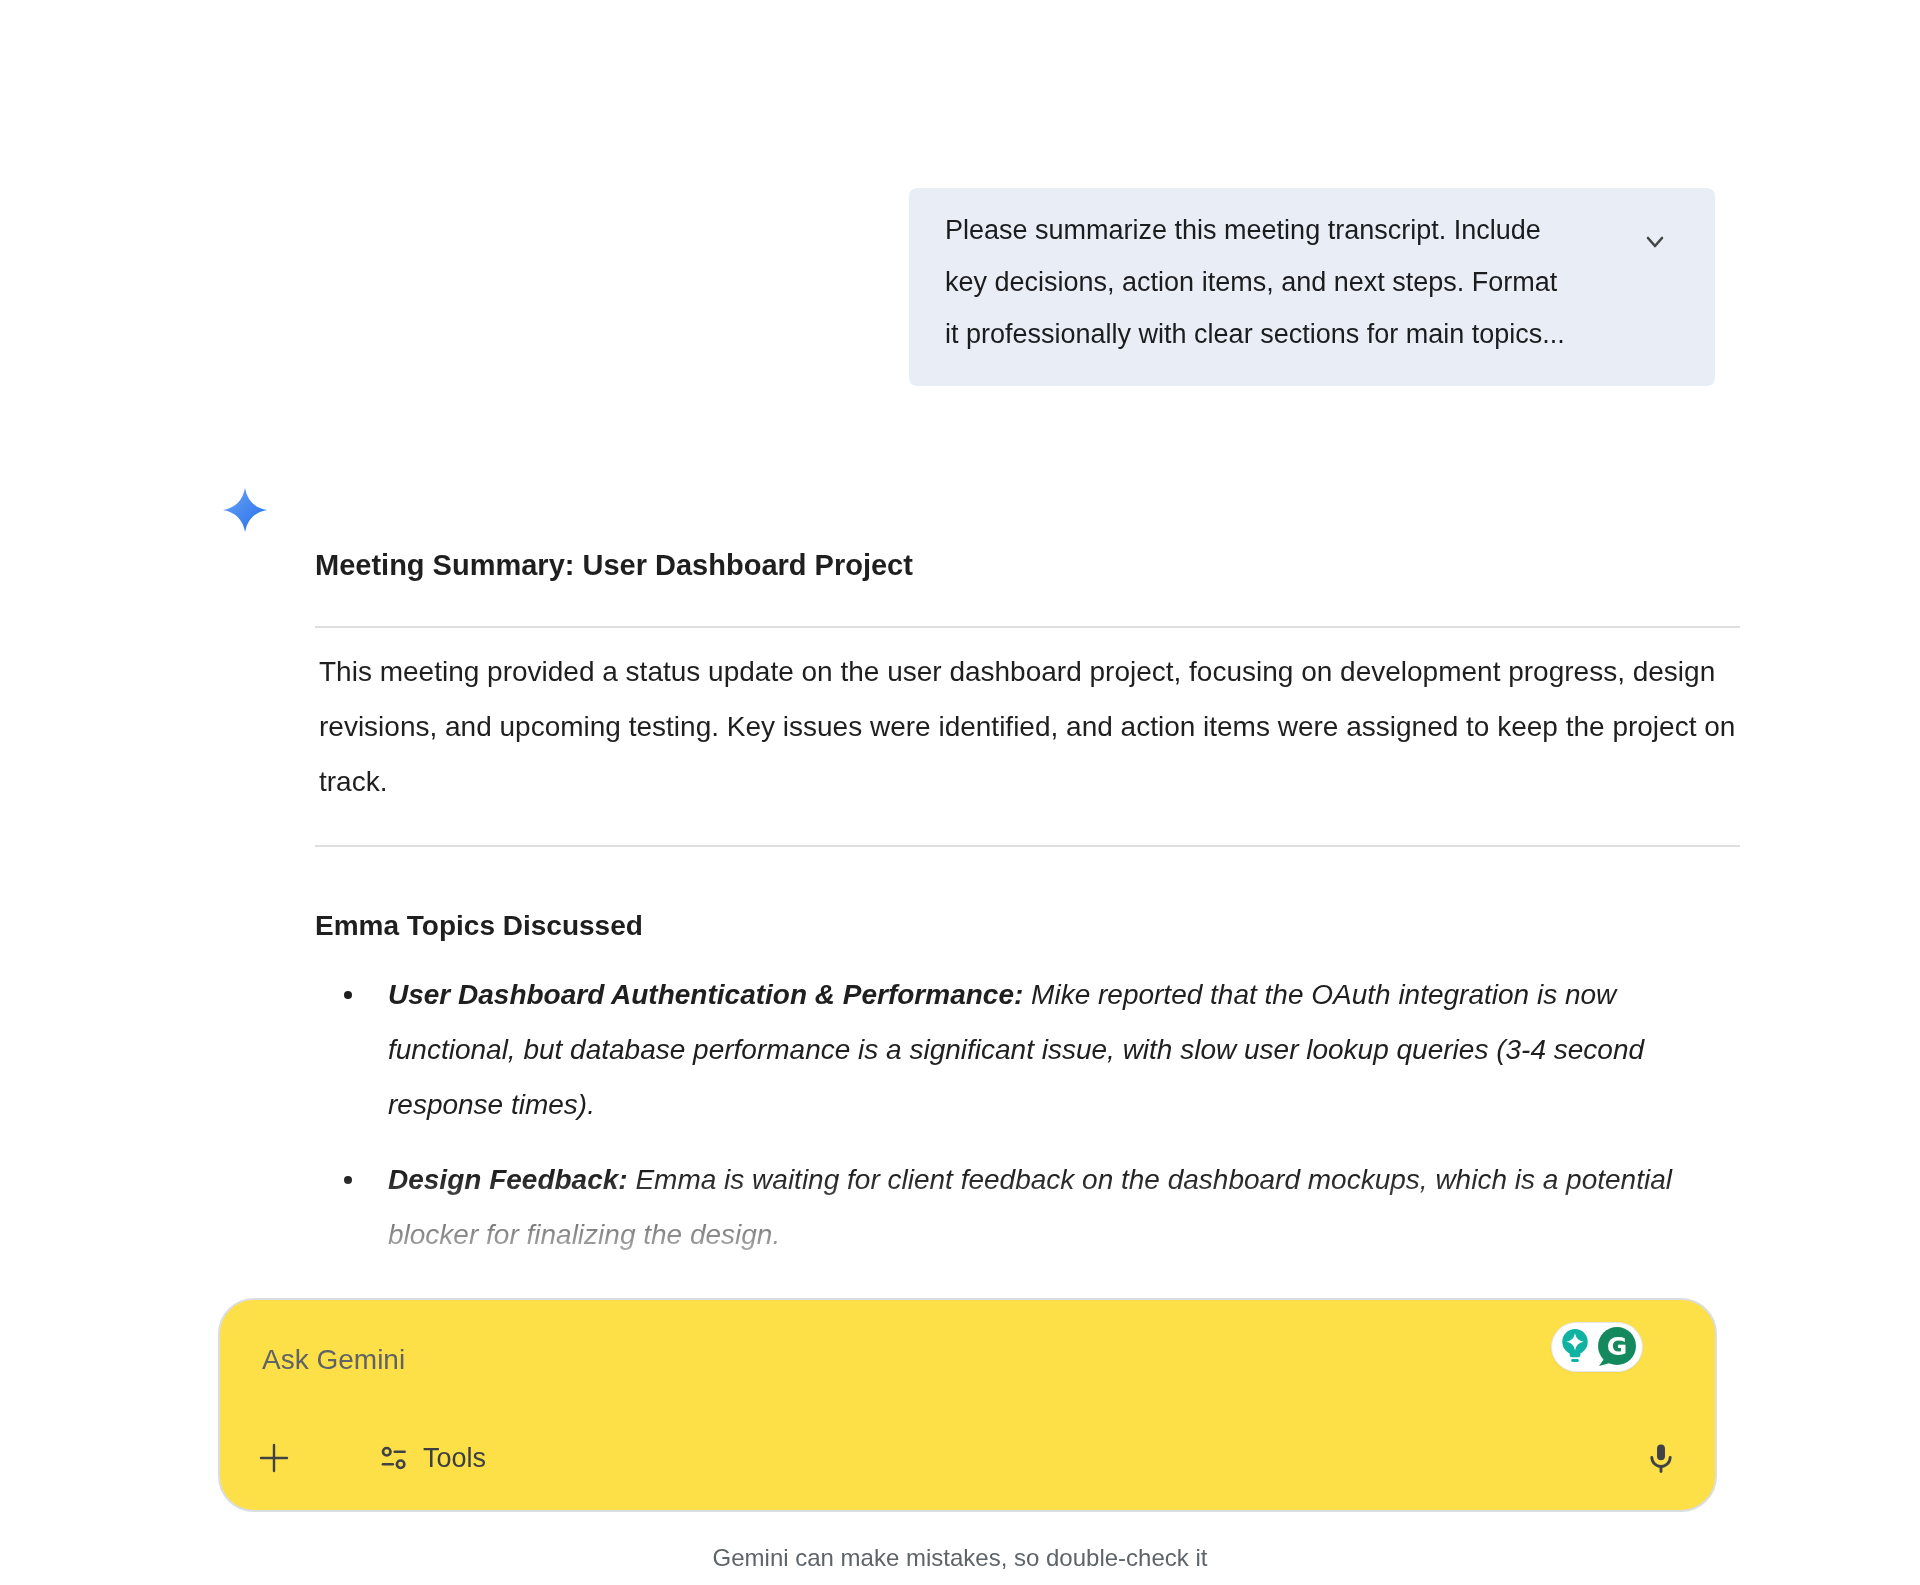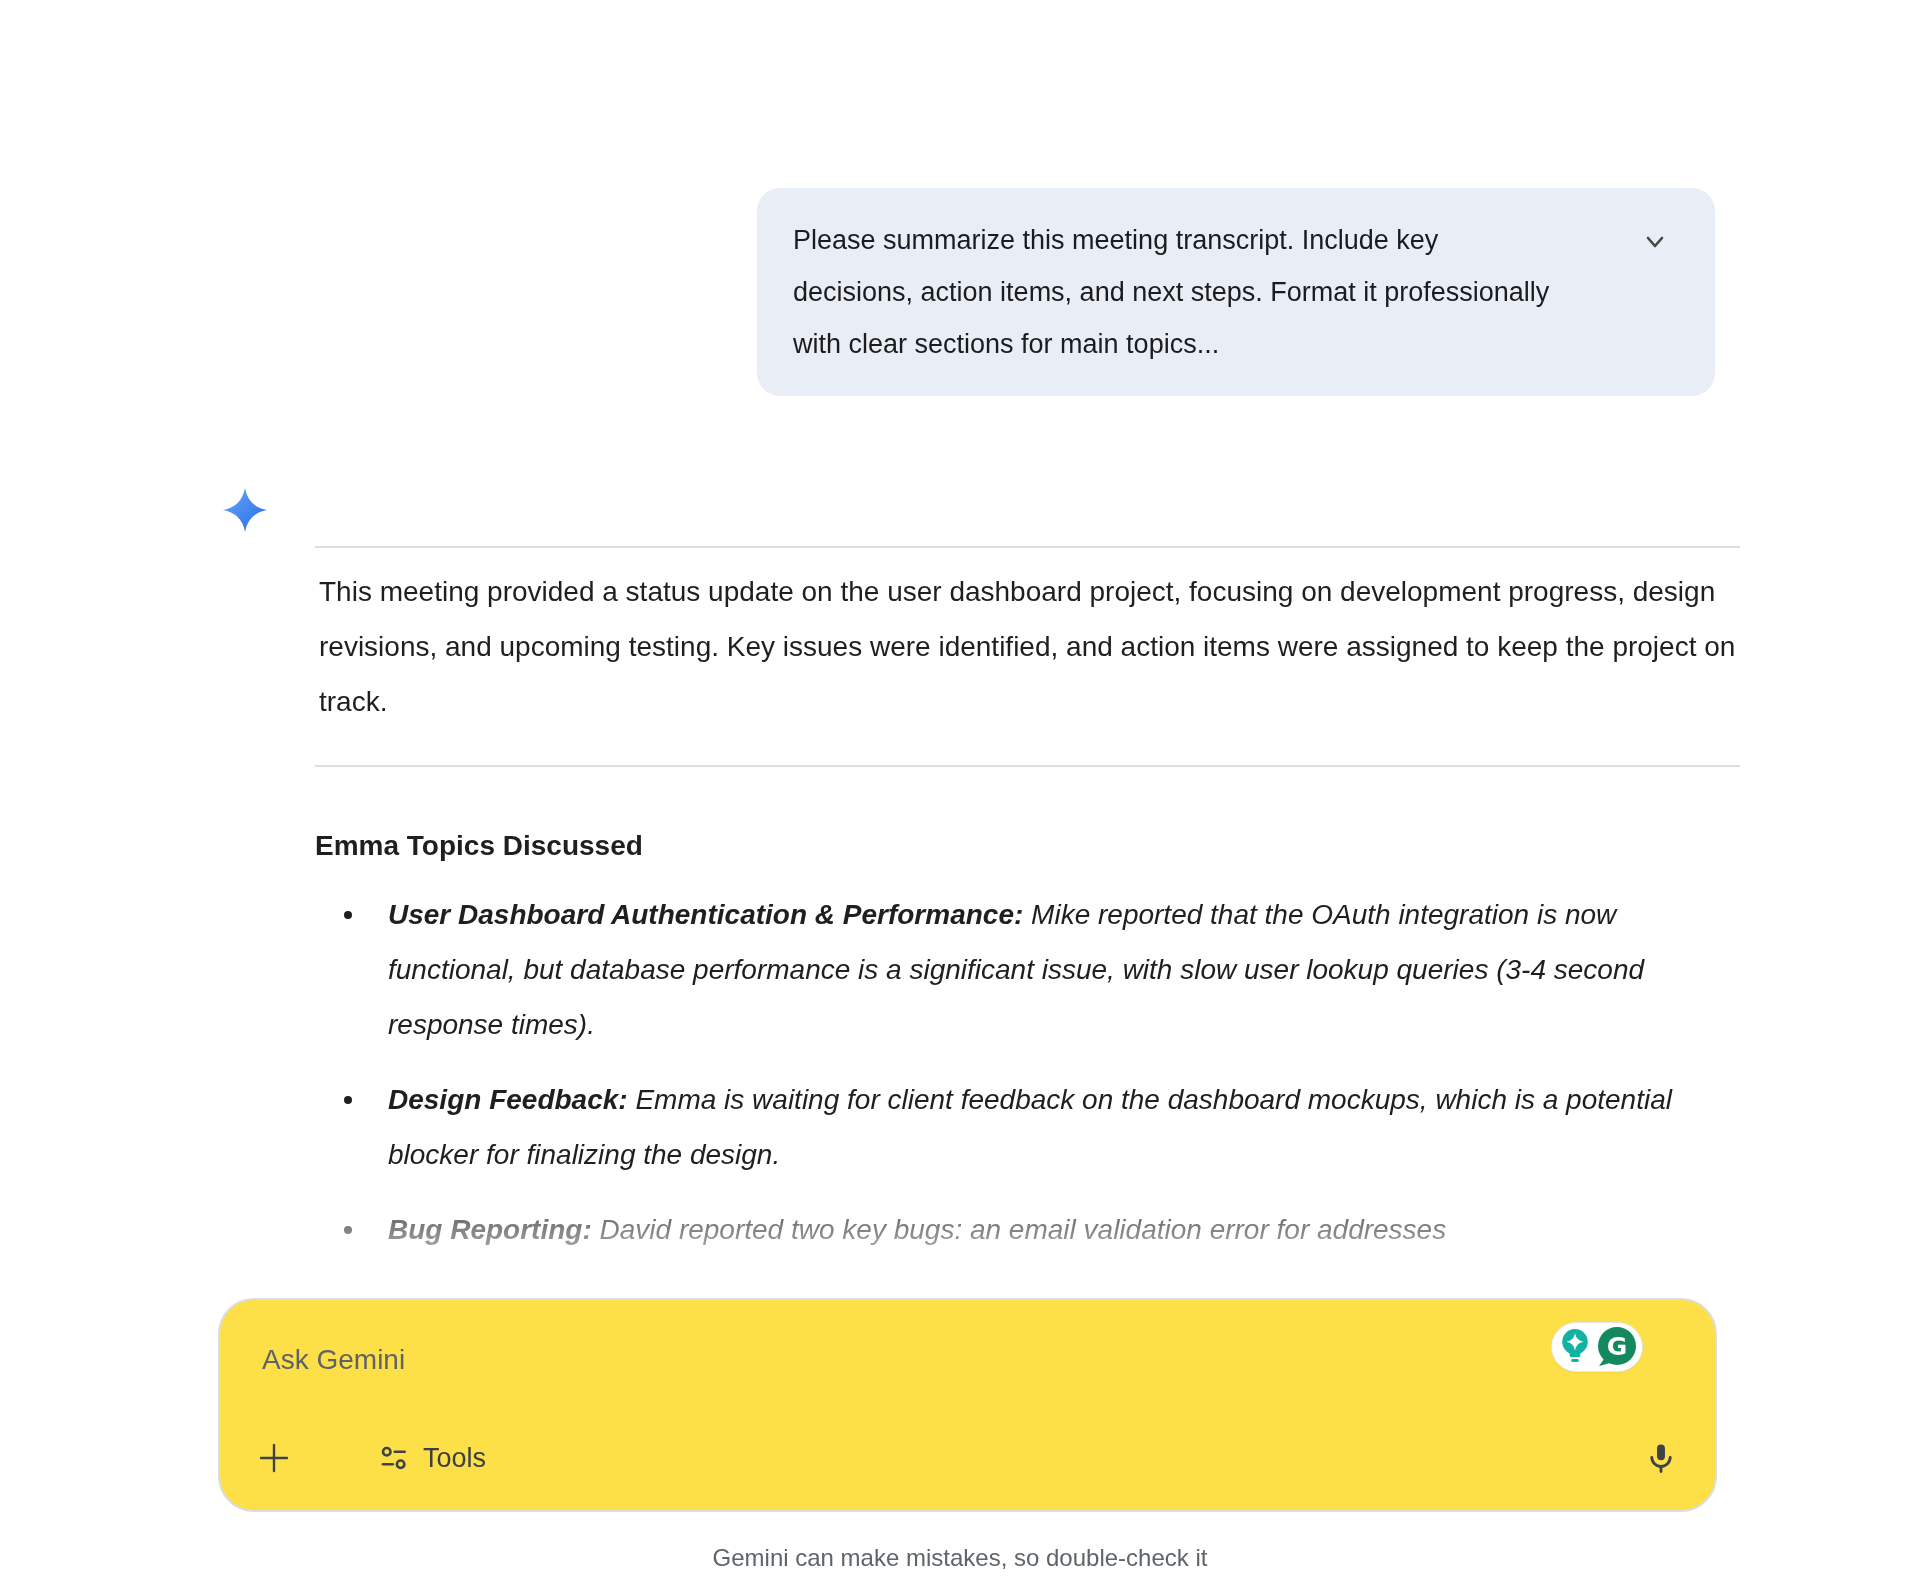--- a/index.html
+++ b/index.html
@@ -1,21 +1,21 @@
 <!DOCTYPE html>
 <html><head>
 <meta charset="utf-8">
 <style>
   html,body{margin:0;padding:0;background:#fff;}
   .page{position:relative;width:1920px;height:1585px;background:#fff;overflow:hidden;
         font-family:"Liberation Sans","DejaVu Sans",sans-serif;color:#1f1f1f;}
 
   
-  .user-bubble{position:absolute;top:188px;right:205px;width:958px;box-sizing:border-box;
-               background:#e9eef6;border-radius:23px;padding:26px 150px 26px 36px;}
+  .user-bubble{position:absolute;top:188px;right:205px;width:806px;box-sizing:border-box;
+               background:#e9eef6;border-radius:8px;padding:16px 150px 26px 36px;}
   .user-bubble .msg{margin:0;font-size:27px;line-height:52px;color:#1b1c1e;}
   .bubble-chevron{position:absolute;top:30px;right:36px;width:48px;height:48px;border:none;
                   background:transparent;border-radius:50%;cursor:pointer;display:flex;
                   align-items:center;justify-content:center;padding:0;}
 
   
   .sparkle{position:absolute;left:222px;top:487px;width:46px;height:46px;}
 
   
   .response{position:absolute;left:315px;top:546px;width:1425px;}
@@ -83,20 +83,21 @@
         <linearGradient id="sg" x1="0%" y1="0%" x2="100%" y2="100%">
           <stop offset="0%" stop-color="#6fa5f7"></stop>
           <stop offset="100%" stop-color="#1f6ce8"></stop>
         </linearGradient>
       </defs>
       <path d="M24 1 Q27.5 20.5 47 24 Q27.5 27.5 24 47 Q20.5 27.5 1 24 Q20.5 20.5 24 1 Z" fill="url(#sg)"></path>
     </svg>
   </div>
 
   <div class="response">
+    <h1>Meeting Summary: User Dashboard Project</h1>
     <hr>
     <p class="intro">This meeting provided a status update on the user dashboard project, focusing on development progress, design revisions, and upcoming testing. Key issues were identified, and action items were assigned to keep the project on track.</p>
     <hr>
     <h2>Emma Topics Discussed</h2>
     <ul>
       <li><span class="lead">User Dashboard Authentication &amp; Performance:</span><span> Mike reported that the OAuth integration is now functional, but database performance is a significant issue, with slow user lookup queries (3-4 second response times).</span></li>
       <li><span class="lead">Design Feedback:</span><span> Emma is waiting for client feedback on the dashboard mockups, which is a potential blocker for finalizing the design.</span></li>
       <li><span class="lead">Bug Reporting:</span><span> David reported two key bugs: an email validation error for addresses</span></li>
     </ul>
   </div>

